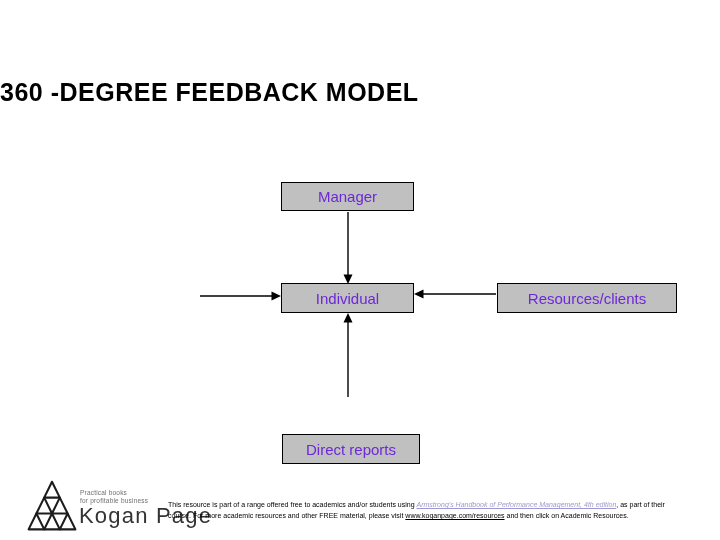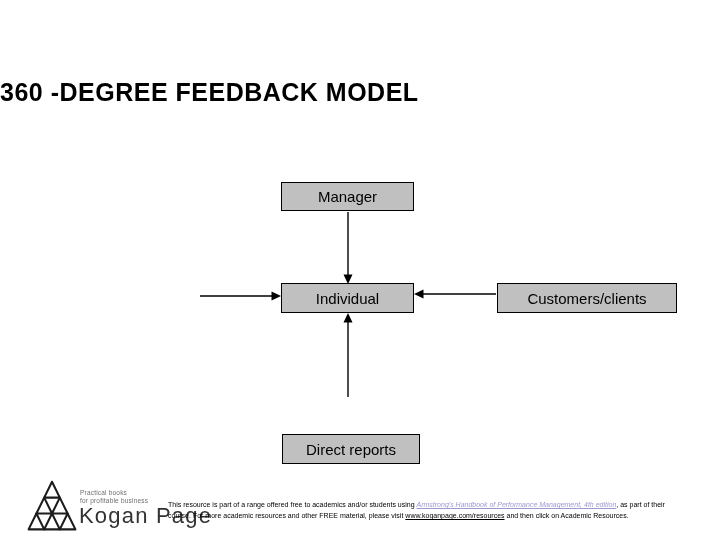--- a/index.html
+++ b/index.html
@@ -21,21 +21,21 @@
 
   .arrows { position:absolute; left:0; top:0; width:720px; height:540px; pointer-events:none; }
   .arrows line { stroke:#000; stroke-width:1.4; }
   .arrows polygon { fill:#000; }
 
   .box {
     position:absolute;
     background:#c0c0c0;
     border:1px solid #000;
     display:flex; align-items:center; justify-content:center;
-    font-size:15px; color:#000000;
+    font-size:15px; color:#6d28d9;
   }
   #box-manager    { left:281px; top:182px; width:133px; height:29px; }
   #box-colleagues { left:65px;  top:283px; width:134px; height:30px; }
   #box-individual { left:281px; top:283px; width:133px; height:30px; }
   #box-customers  { left:497px; top:283px; width:180px; height:30px; }
   #box-direct     { left:282px; top:398px; width:138px; height:30px;margin-top:36px; }
 
   .logo-mark { position:absolute; left:26px; top:479px; width:52px; height:54px; }
   .logo-mark path { fill:none; stroke:#1c1c1c; stroke-width:2.4; stroke-linejoin:round; }
 
@@ -90,21 +90,21 @@
     </g>
   </svg>
 
   <div class="box" id="box-manager">
     <span>Manager</span>
   </div>
   <div class="box" id="box-individual">
     <span>Individual</span>
   </div>
   <div class="box" id="box-customers">
-    <span>Customers/clients</span>
+    <span>Resources/clients</span>
   </div>
   <div class="box" id="box-direct">
     <span>Direct reports</span>
   </div>
 
   <svg class="logo-mark" viewBox="0 0 60 60">
     <path d="M30,2 L21,20.3 L39,20.3 Z"></path>
     <path d="M21,20.3 L12,38.7 L30,38.7 Z"></path>
     <path d="M39,20.3 L30,38.7 L48,38.7 Z"></path>
     <path d="M12,38.7 L3,57 L21,57 Z"></path>

